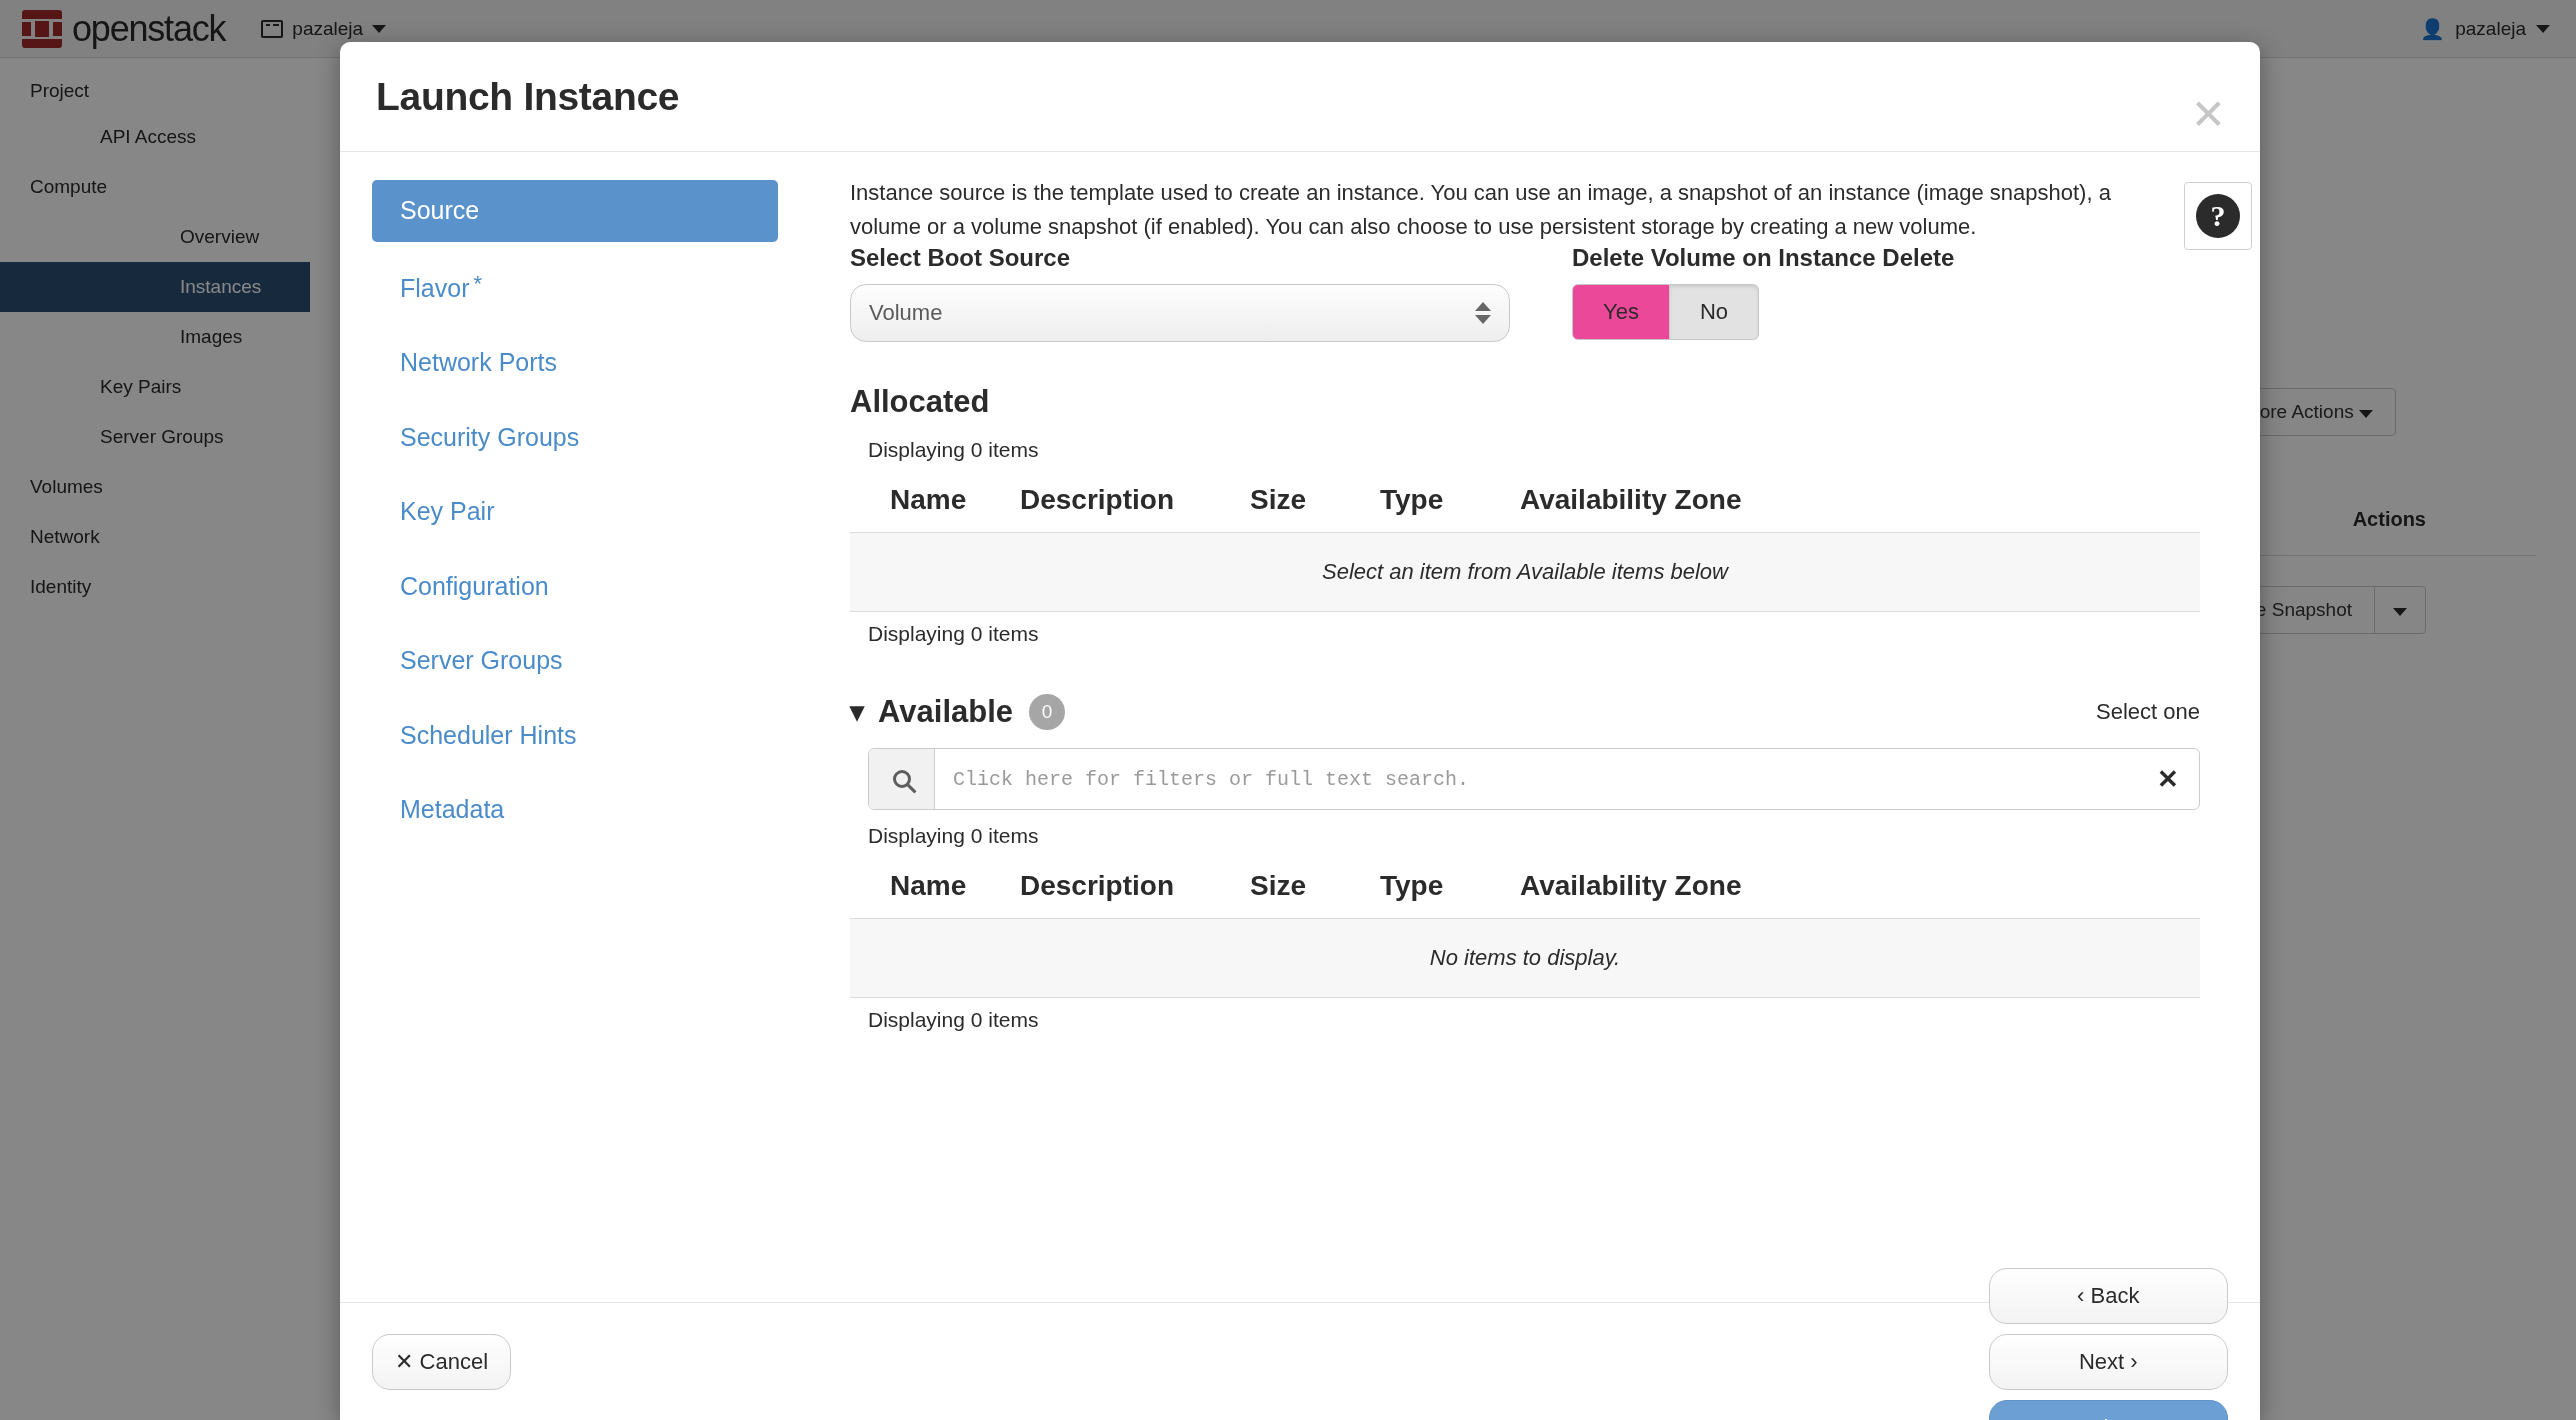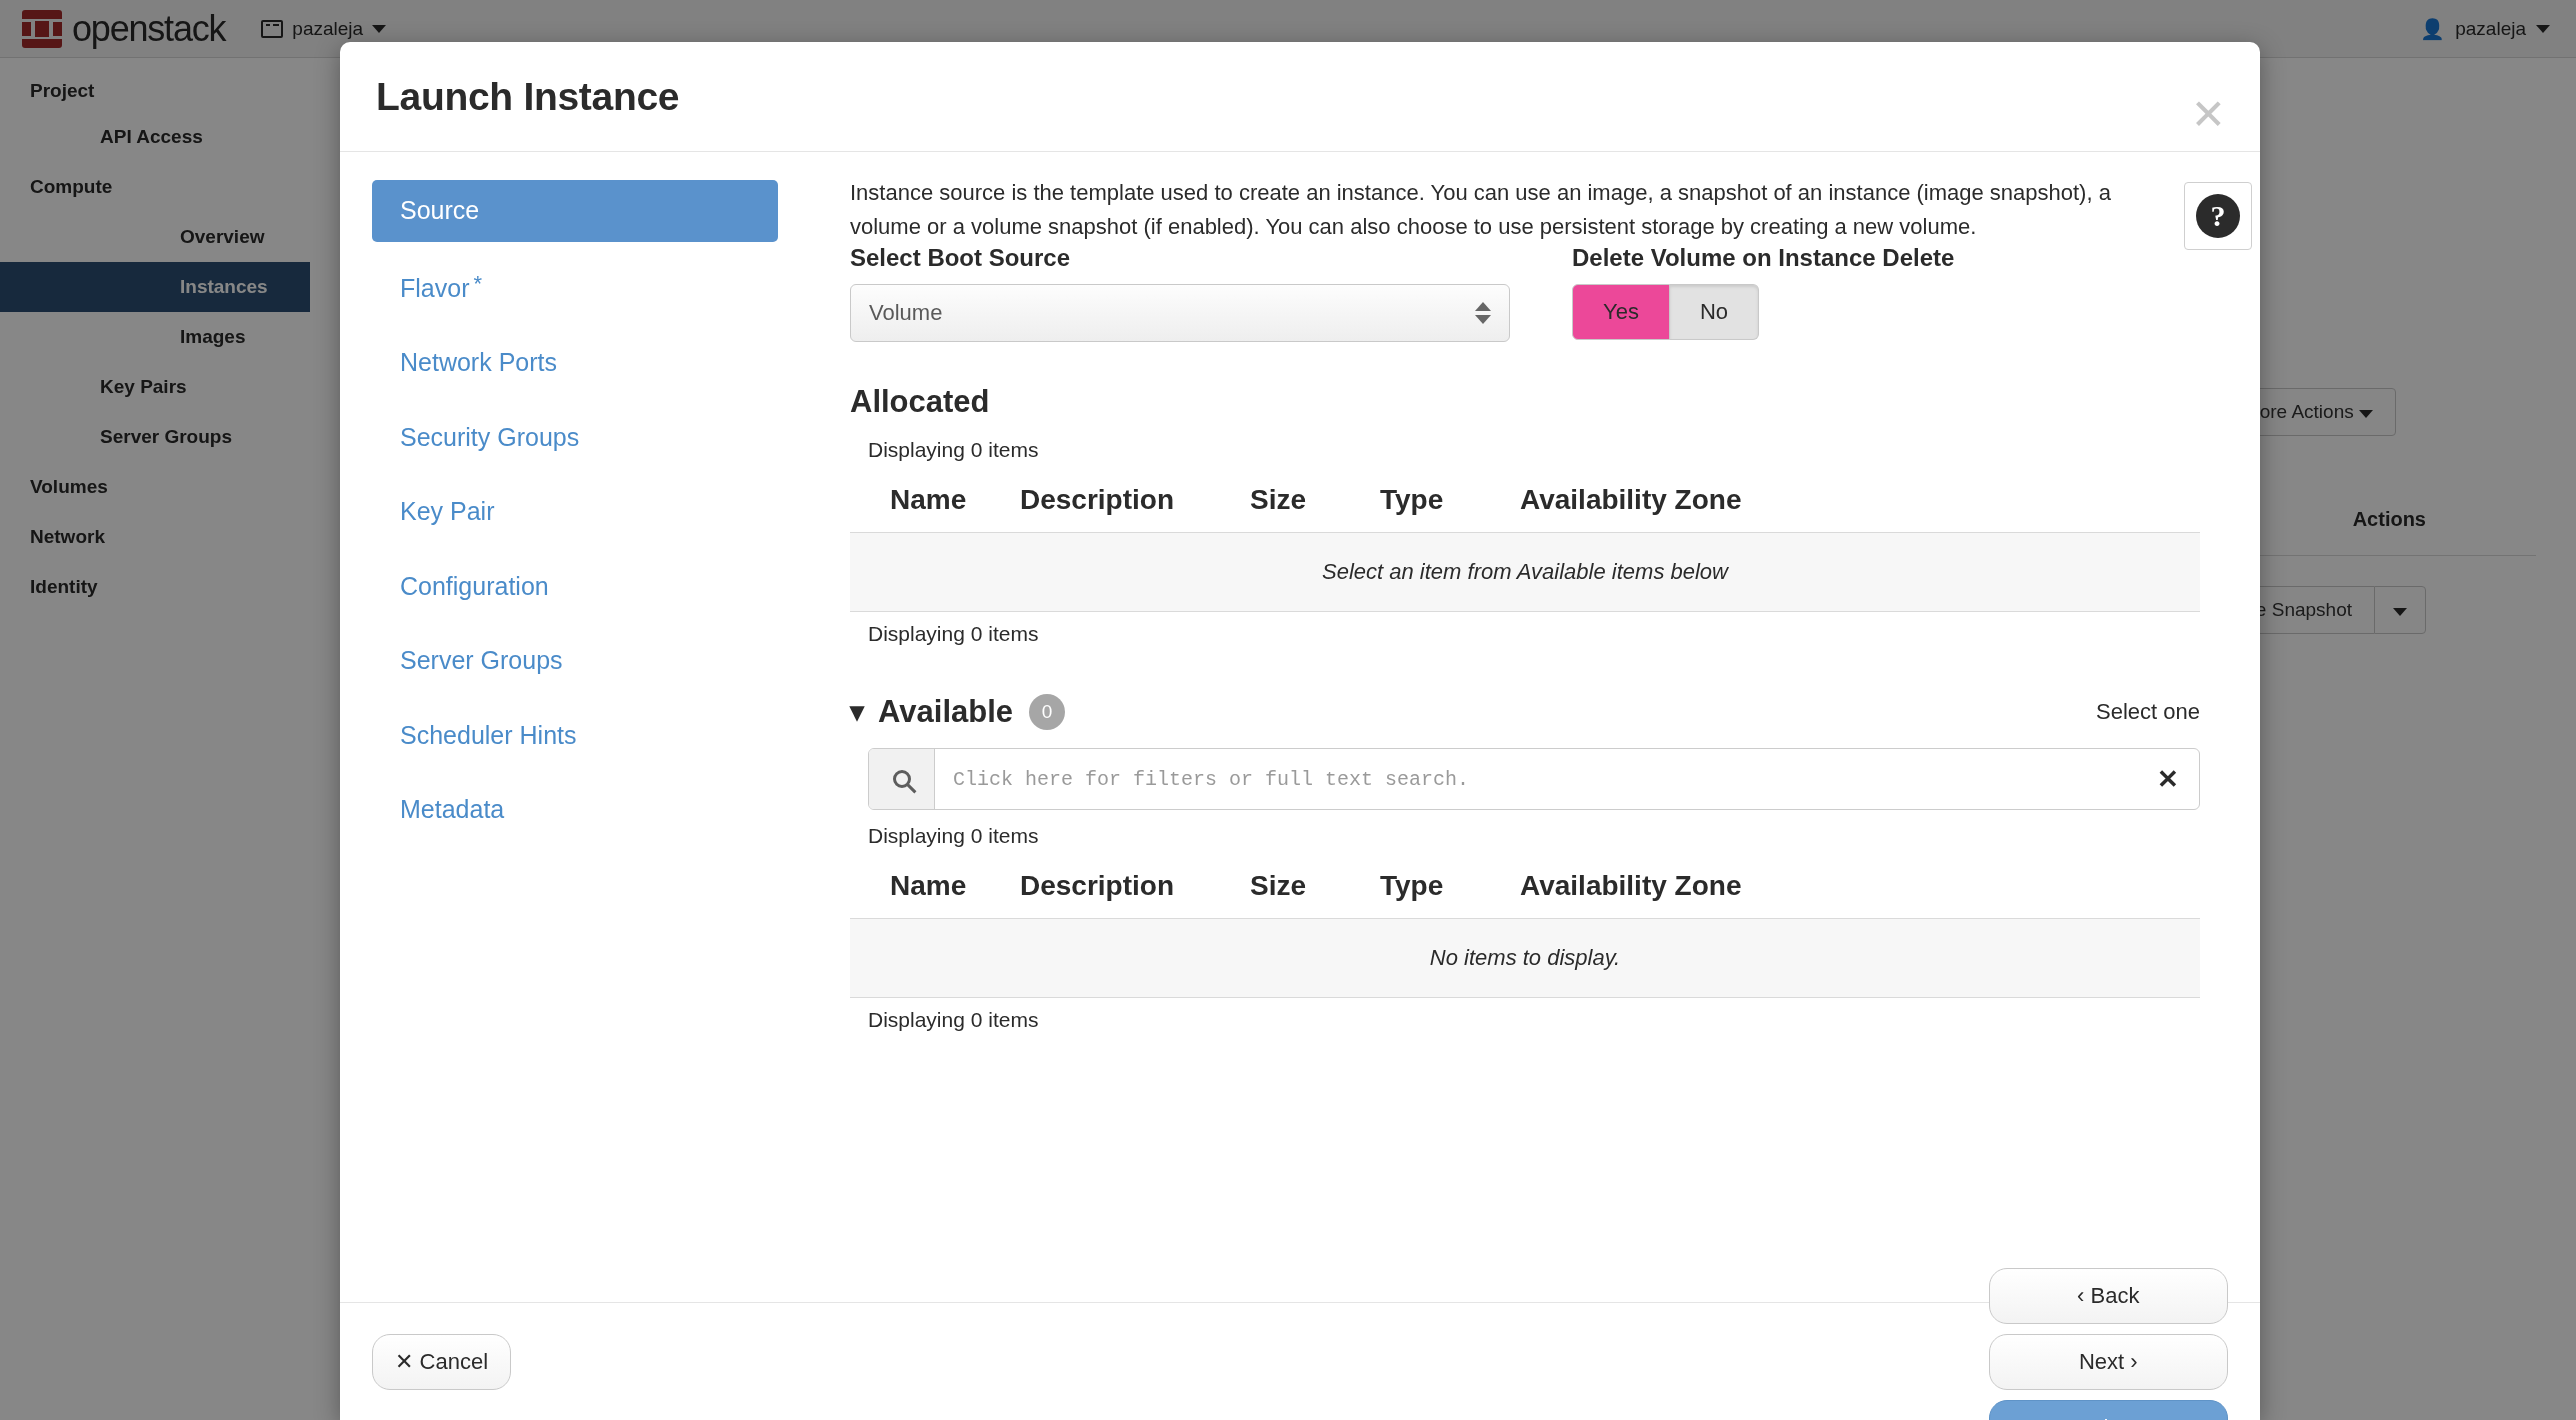--- a/index.html
+++ b/index.html
@@ -59,21 +59,20 @@
 
   .nav-user {
     position: absolute; right: 26px; top: 0; height: 58px;
     display: flex; align-items: center; gap: 10px; font-size: 19px; color: #2b2b2b;
   }
   .user-glyph { font-size: 20px; }
 
   .bg-sidebar {
     position: absolute; top: 58px; left: 0; width: 310px; bottom: 0;
     background: #ffffff;
-    font-weight: bold;
   }
   .side-head {
     padding: 22px 0 10px 30px; font-size: 19px; color: #2b2b2b;
   }
   .side-item {
     padding: 14px 0 14px 0; font-size: 19px; color: #2b2b2b;
   }
   .side-l1 { padding-left: 30px; }
   .side-l2 { padding-left: 100px; }
   .side-l3 { padding-left: 180px; }
@@ -163,21 +162,21 @@
   }
   .intro-text {
     font-size: 22px; line-height: 1.55; color: #2b2b2b; max-width: 1330px;
   }
 
   .field-row { display: flex; gap: 62px; margin-bottom: 42px; }
   .field-label {
     font-size: 24px; font-weight: bold; color: #2b2b2b; margin-bottom: 12px;
   }
   .boot-select {
-    width: 660px; height: 58px; border: 1px solid #c9c9c9; border-radius: 6px;
+    width: 660px; height: 58px; border: 1px solid #c9c9c9; border-radius: 16px;
     background: linear-gradient(#fdfdfd, #eeeeee);
     display: flex; align-items: center; padding: 0 18px;
     font-size: 22px; color: #5a5a5a; position: relative;
   }
   .sel-arrows {
     position: absolute; right: 18px; top: 50%; transform: translateY(-50%);
     display: flex; flex-direction: column; gap: 4px;
   }
   .sel-arrows i { display:block; width:0; height:0; }
   .sel-up { border-left: 8px solid transparent; border-right: 8px solid transparent;

